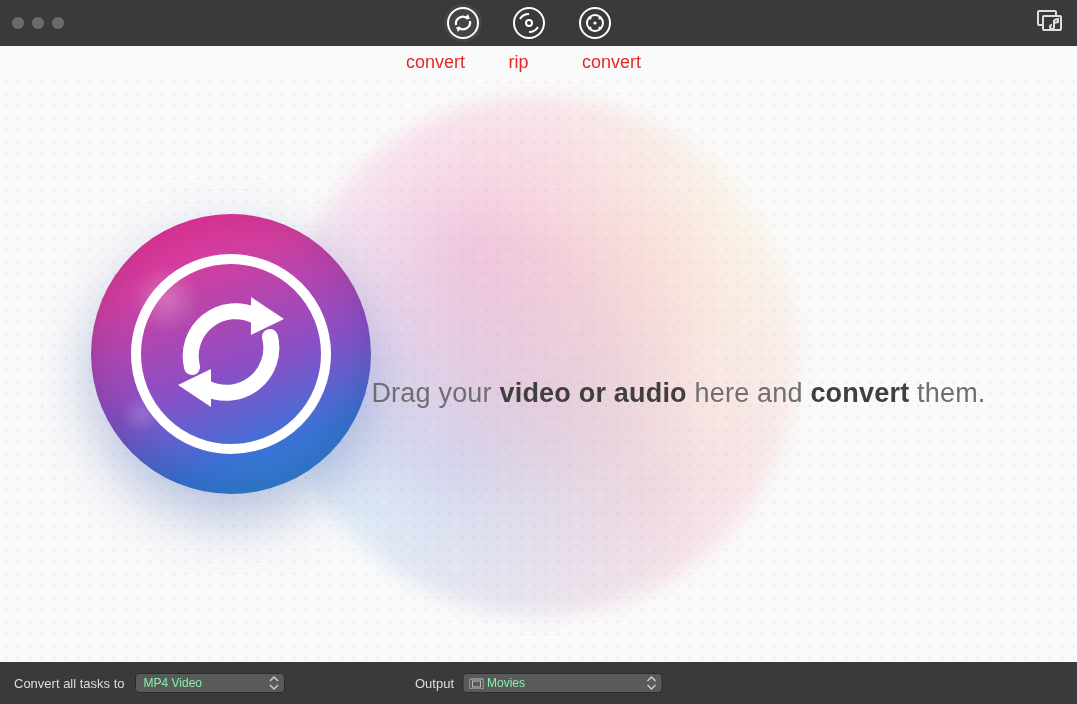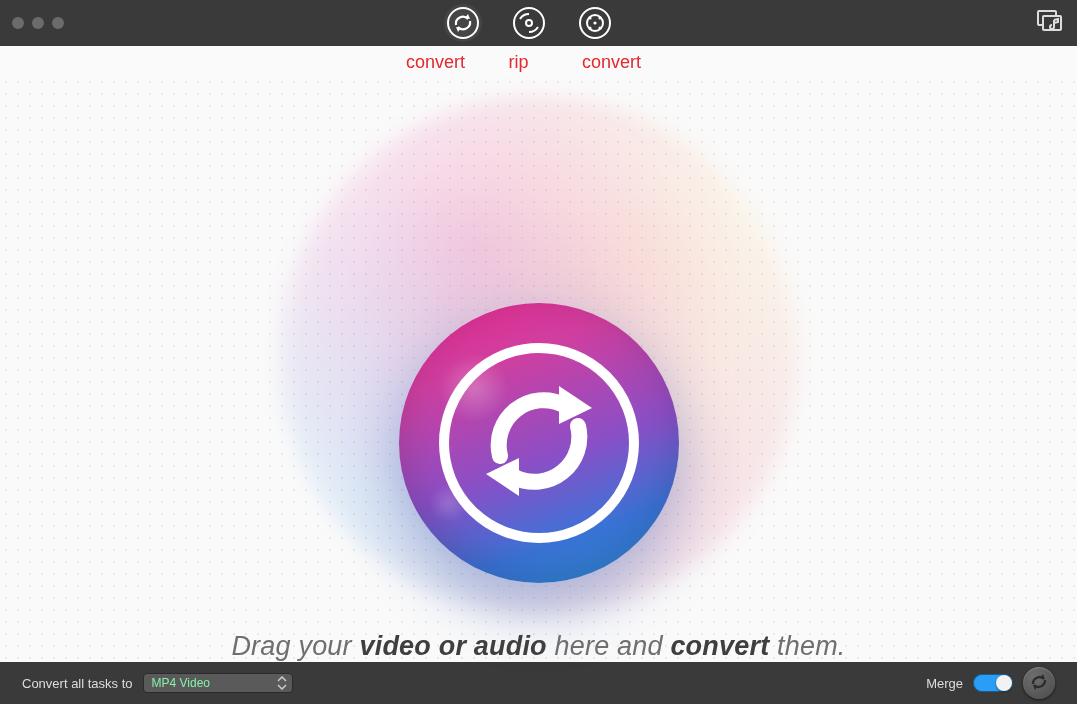--- a/index.html
+++ b/index.html
@@ -57,27 +57,26 @@
   }
   .tab-label:nth-child(1){ width:70px; }
   .tab-label:nth-child(2){ width:40px; }
   .tab-label:nth-child(3){ width:90px; }
 
   
   .main {
     flex: 1;
     position: relative;
     display: flex;
-    flex-direction: column;
+    flex-direction: row;
     align-items: center;
-    justify-content: flex-end;
+    justify-content: center;
     background-image: radial-gradient(#e9e9e9 0.8px, transparent 0.8px);
     background-size: 12px 12px;
     background-position: 0 0;
-    font-style: italic;
   }
   .watercolour {
     position: absolute;
     width: 520px; height: 520px;
     background:
       radial-gradient(circle at 38% 30%, rgba(233,69,170,0.25), transparent 55%),
       radial-gradient(circle at 70% 30%, rgba(255,210,120,0.18), transparent 55%),
       radial-gradient(circle at 30% 70%, rgba(60,140,230,0.20), transparent 55%),
       radial-gradient(circle at 70% 75%, rgba(230,80,120,0.18), transparent 55%);
     filter: blur(10px);
@@ -123,21 +122,21 @@
     text-align:center;
   }
   .prompt b { color: #3f3f3f; font-weight: 700; }
 
   
   .bottombar {
     height: 42px;
     background: #3a3a3a;
     display: flex;
     align-items: center;
-    padding: 0 22px;
+    padding: 0 14px;
     gap: 10px;
     color: #ddd;
     font-size: 13px;
   }
   .mac-select {
     background: #5a5a5a;
     border: 1px solid #2b2b2b;
     border-radius: 4px;
     height: 20px;
     display: flex;
@@ -274,30 +273,34 @@
     <span class="stepper">
       <svg width="12" height="7">
           <path d="M2 5 L6 1 L10 5" fill="none" stroke="#ccc" stroke-width="1.5"></path>
         </svg>
       <svg width="12" height="7">
           <path d="M2 2 L6 6 L10 2" fill="none" stroke="#ccc" stroke-width="1.5"></path>
         </svg>
     </span>
   </div>
 
-
-  <div class="right-block">
-    <span>Merge</span>
-    <div class="toggle">
-      <div class="knob"></div>
-    </div>
-    <div class="go-btn">
-      <span>
-        <svg width="22" height="22" viewBox="0 0 22 22">
-          <path d="M5 13 a6.5 6.5 0 0 1 11 -5" fill="none" stroke="#2d2d2d" stroke-width="2.4"></path>
-          <path d="M17 9 a6.5 6.5 0 0 1 -11 5" fill="none" stroke="#2d2d2d" stroke-width="2.4"></path>
-          <path d="M15 3 l2 5 -5 -1 z" fill="#2d2d2d"></path>
-          <path d="M7 19 l-2 -5 5 1 z" fill="#2d2d2d"></path>
-        </svg>
-      </span>
-    </div>
-  </div>
+  <div class="output-block">
+    <span>Output</span>
+    <div class="mac-select output-select">
+      <span class="folder-ico">
+        <svg width="14" height="12" viewBox="0 0 14 12">
+          <rect x="0" y="2" width="14" height="10" rx="1.5" fill="none" stroke="#bbb" stroke-width="1.2"></rect>
+          <rect x="3" y="4" width="8" height="6" fill="none" stroke="#bbb" stroke-width="1"></rect>
+        </svg>
+      </span>
+      <span>Movies</span>
+      <span class="stepper">
+        <svg width="12" height="7">
+            <path d="M2 5 L6 1 L10 5" fill="none" stroke="#ccc" stroke-width="1.5"></path>
+          </svg>
+        <svg width="12" height="7">
+            <path d="M2 2 L6 6 L10 2" fill="none" stroke="#ccc" stroke-width="1.5"></path>
+          </svg>
+      </span>
+    </div>
+  </div>
+
 </div>
 
 </body></html>

